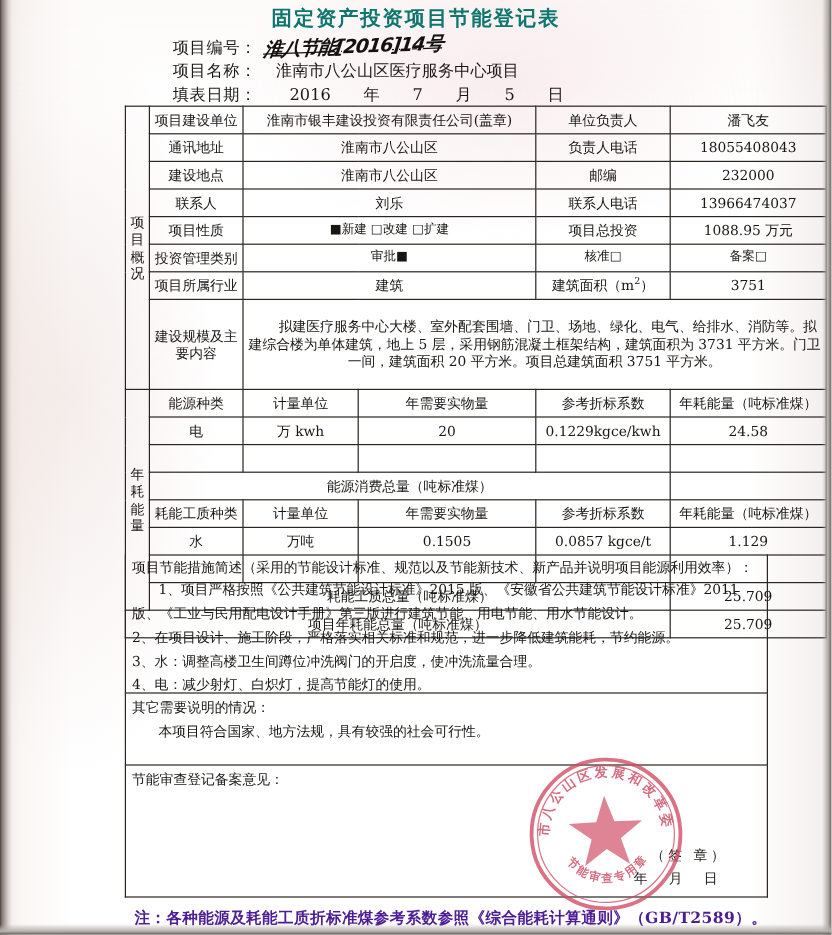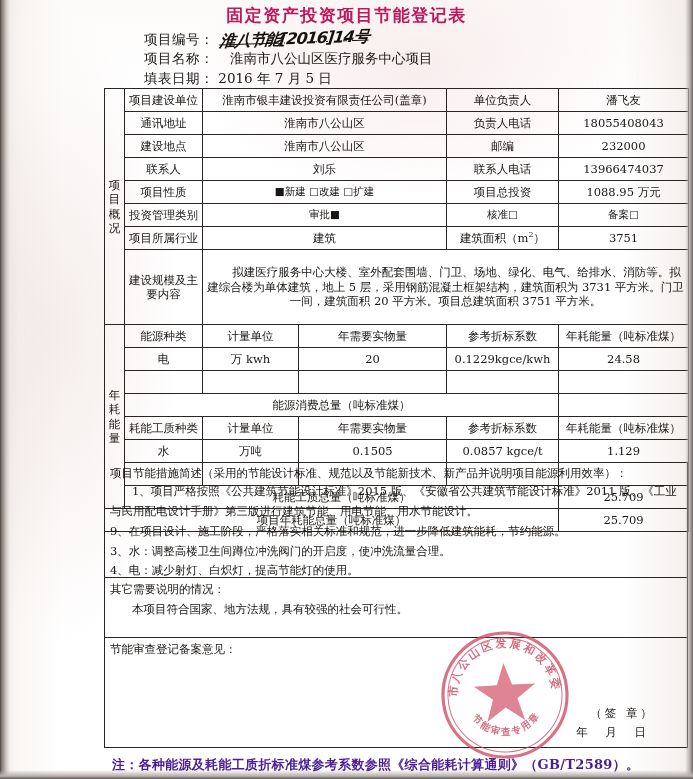--- a/index.html
+++ b/index.html
@@ -44,42 +44,42 @@
   }
 
   #content{position:absolute;left:0;top:0;width:693px;height:779px;}
 
   
   .doc-title{
     position:absolute;left:0;top:4px;width:693px;
     text-align:center;
     font-family:"DejaVu Serif","Liberation Serif",serif;
     font-weight:bold;font-size:17px;letter-spacing:1.5px;
-    color:#be185d;
+    color:#0f766e;
   }
   .hdr-line{
     position:absolute;left:104px;
     font-family:"DejaVu Serif","Liberation Serif",serif;
     font-size:13.5px;color:#1a1714;white-space:nowrap;
   }
   .hdr-lbl{letter-spacing:.5px;margin-left:40px;}
   .hdr-val{margin-left:16px;}
   #hdr-num{top:29px;}
   #hdr-name{top:50px;}
   #hdr-date{top:70px;}
   .hw{
     font-family:"DejaVu Sans","Liberation Sans",sans-serif;
     color:#14110e;font-size:16px;font-weight:bold;
     font-style:italic;letter-spacing:-1px;
     transform:skewX(-9deg) rotate(-2deg);
     display:inline-block;margin-left:6px;
     text-decoration:underline;text-decoration-thickness:1px;
     text-underline-offset:-2px;
   }
-  .datepart{display:inline-block;}
+  .datepart{display:inline-block;margin-left:23px;}
 
   
   #tbl{
     position:absolute;left:104px;top:88px;
     width:584px;
     border-collapse:collapse;
     font-family:"DejaVu Serif","Liberation Serif",serif;
     font-size:11.5px;color:#181512;
     table-layout:fixed;
   }
@@ -107,21 +107,21 @@
     line-height:1.62;
     font-size:11.5px;
     text-indent:22px;
   }
   td.blankrow{height:19px;}
   .chk{font-family:"DejaVu Sans",sans-serif;font-size:10.5px;}
   .sup{font-size:8px;vertical-align:super;}
 
   
   .textblock{
-    position:absolute;left:104px;width:584px;
+    position:absolute;left:104px;width:536px;
     border:1px solid #2a2522;border-top:none;
     box-sizing:border-box;
     font-family:"DejaVu Serif","Liberation Serif",serif;
     font-size:11.5px;color:#181512;
     padding:2px 5px 3px 5px;
   }
   .tb-line{line-height:1.72;white-space:pre-wrap;}
   .tb-line.ind{text-indent:22px;}
   .tb-head{line-height:1.6;}
 
@@ -329,21 +329,21 @@
         <td colspan="6">项目年耗能总量（吨标准煤）</td>
         <td>25.709</td>
       </tr>
 
     </tbody>
   </table>
 
   <div class="textblock" id="measures">
     <div class="tb-line tb-head">项目节能措施简述（采用的节能设计标准、规范以及节能新技术、新产品并说明项目能源利用效率）：</div>
     <div class="tb-line ind">1、项目严格按照《公共建筑节能设计标准》2015 版、《安徽省公共建筑节能设计标准》2011 版、《工业与民用配电设计手册》第三版进行建筑节能、用电节能、用水节能设计。</div>
-    <div class="tb-line">9、在项目设计、施工阶段，严格落实相关标准和规范，进一步降低建筑能耗，节约能源。</div>
+    <div class="tb-line">2、在项目设计、施工阶段，严格落实相关标准和规范，进一步降低建筑能耗，节约能源。</div>
     <div class="tb-line">3、水：调整高楼卫生间蹲位冲洗阀门的开启度，使冲洗流量合理。</div>
     <div class="tb-line">4、电：减少射灯、白炽灯，提高节能灯的使用。</div>
   </div>
 
   <div class="textblock" id="other">
     <div class="tb-line">其它需要说明的情况：</div>
     <div class="tb-line ind">本项目符合国家、地方法规，具有较强的社会可行性。</div>
   </div>
 
   <div class="textblock" id="opinion">

